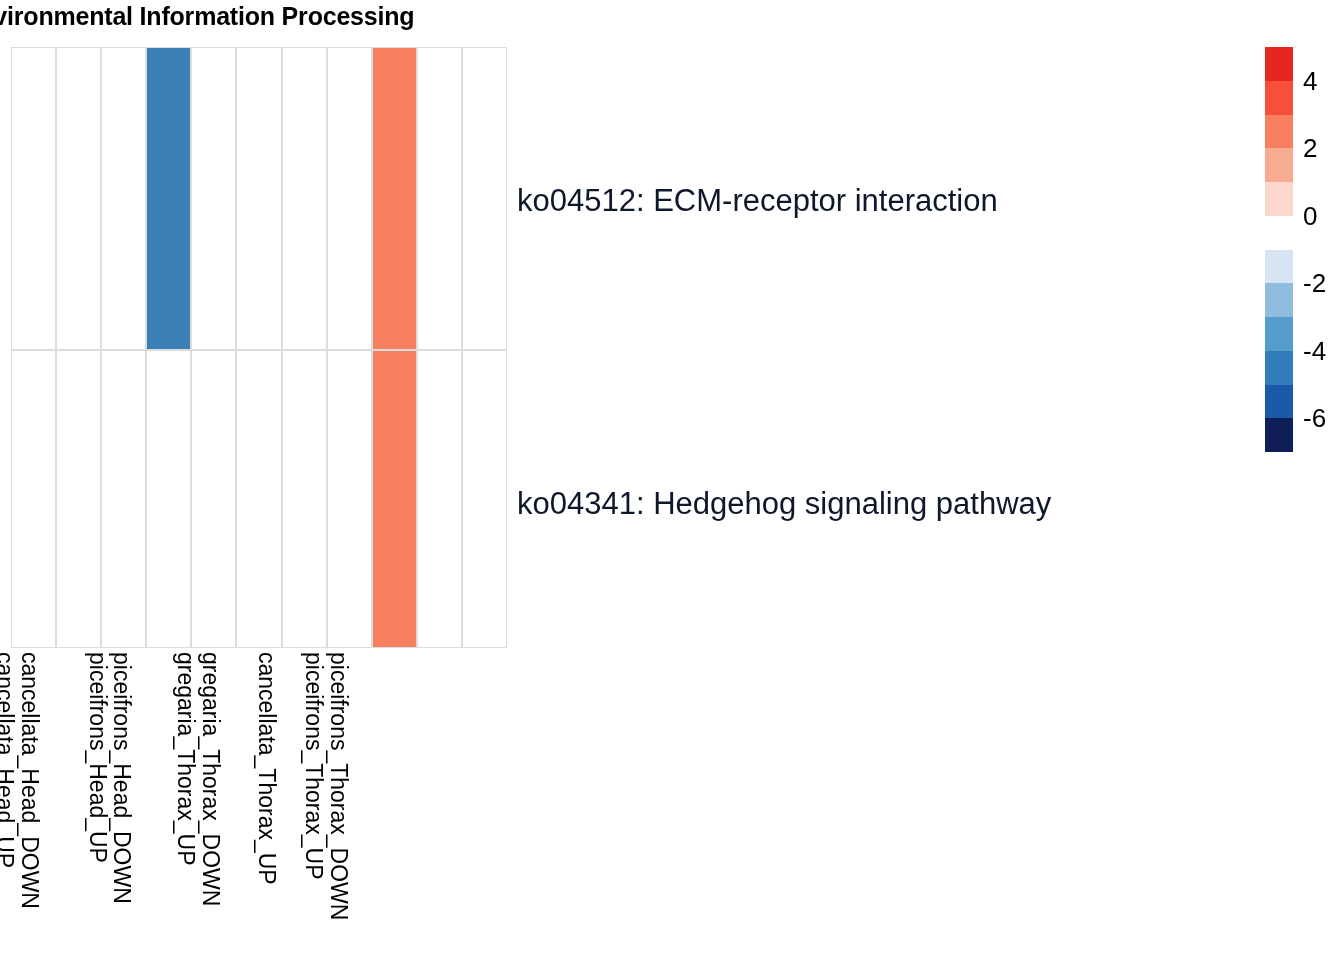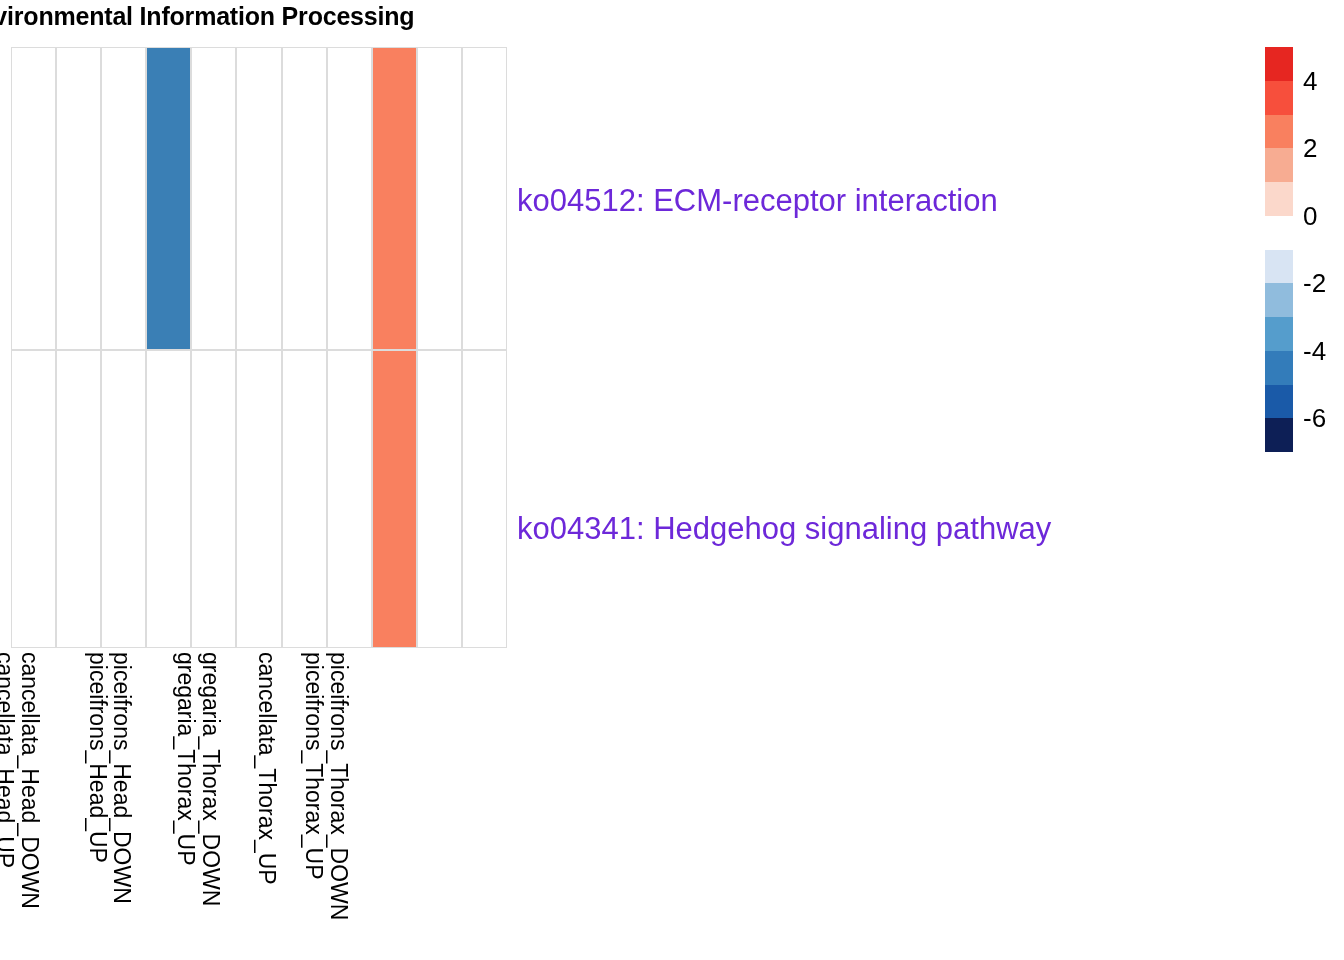--- a/index.html
+++ b/index.html
@@ -47,25 +47,25 @@
     box-sizing:border-box;
     border:1px solid #dcdcdc;
     background:#ffffff;
   }
 
   
   .row-label{
     position:absolute;
     left:517px;
     font-size:31px;
-    color:#6d28d9;
+    color:#0f172a;
     white-space:nowrap;
   }
   #row-label-0{top:183px;}
-  #row-label-1{top:511px;}
+  #row-label-1{top:486px;}
 
   
   #col-labels{
     position:absolute;
     left:11px;
     top:652px;
     width:496px;
     height:300px;
     display:flex;
   }

